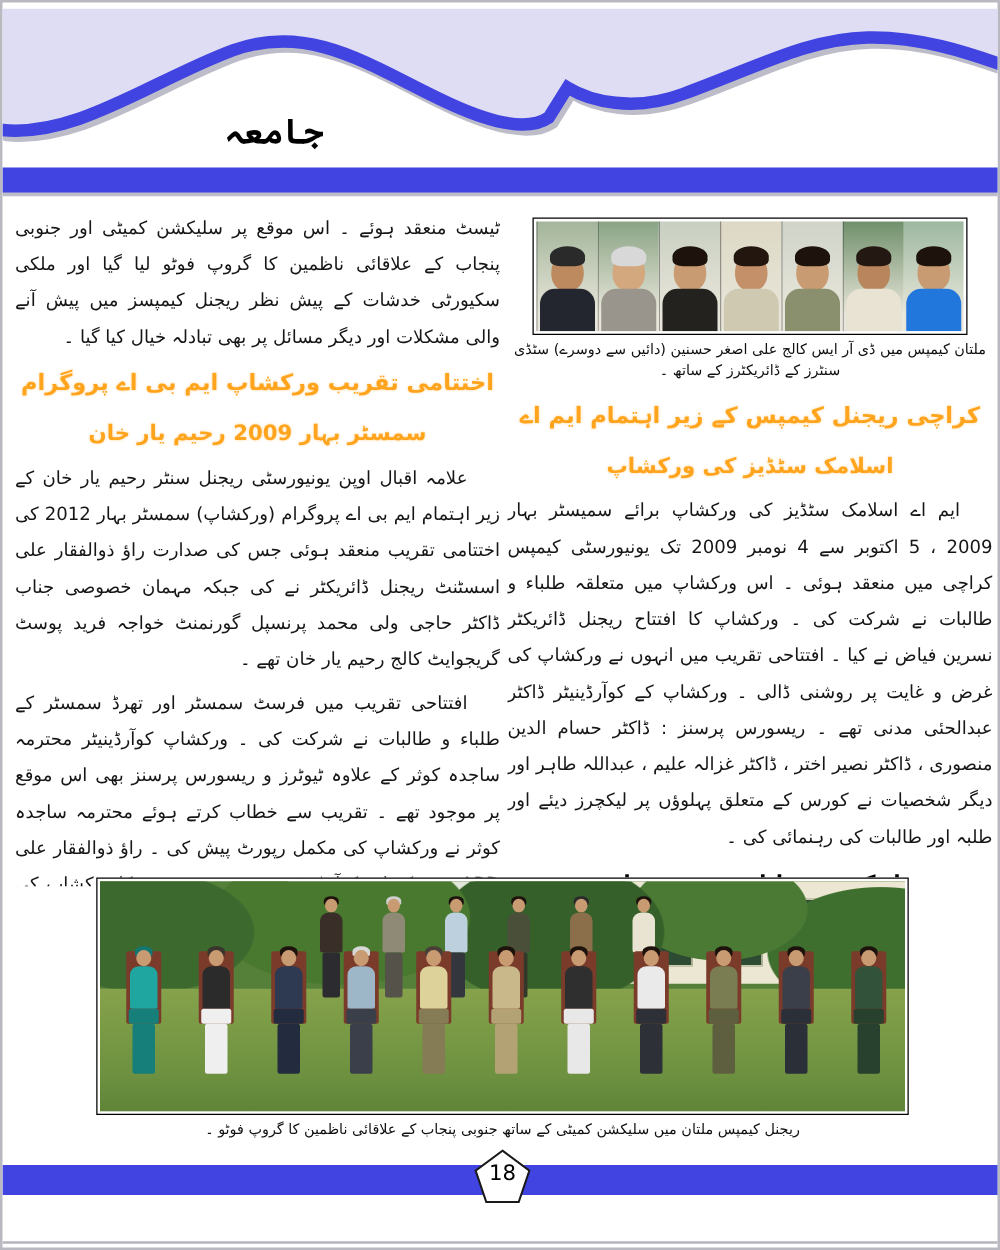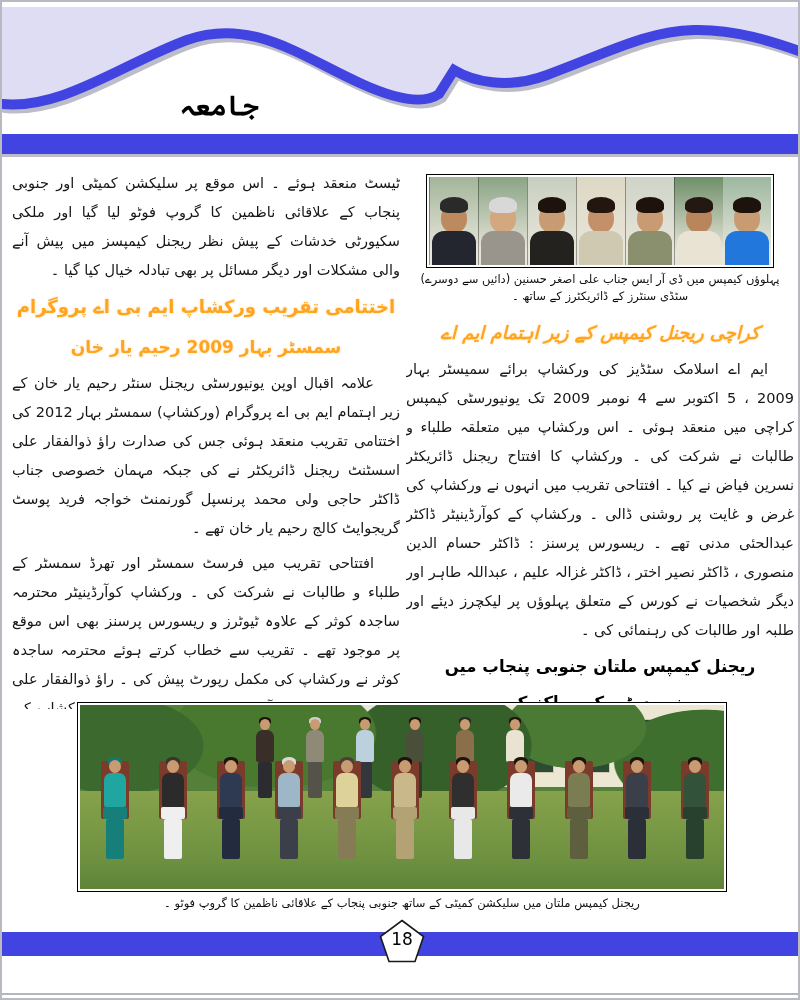--- a/index.html
+++ b/index.html
@@ -153,23 +153,24 @@
             <div style="position:absolute;left:50%;top:20px;width:28px;height:16px;margin-left:-14px;border-radius:50% 50% 30% 30%;background:#d8d8d8"></div>
             <div style="position:absolute;left:50%;bottom:-4px;width:44px;height:38px;margin-left:-22px;border-radius:12px 12px 0 0;background:#9a958c"></div>
           </div>
           <div class="portrait" style="background: linear-gradient(rgb(163, 181, 154), rgb(232, 230, 218) 85%);">
             <div style="position:absolute;left:50%;top:26px;width:26px;height:30px;margin-left:-13px;border-radius:50% 50% 46% 46%;background:#bd8a60"></div>
             <div style="position:absolute;left:50%;top:20px;width:28px;height:16px;margin-left:-14px;border-radius:50% 50% 30% 30%;background:#2a2a2a"></div>
             <div style="position:absolute;left:50%;bottom:-4px;width:44px;height:38px;margin-left:-22px;border-radius:12px 12px 0 0;background:#23262e"></div>
           </div>
         </div>
     </div>
-    <div class="caption">پہلوؤں کیمپس میں ڈی آر ایس جناب علی اصغر حسنین (دائیں سے دوسرے) سٹڈی سنٹرز کے ڈائریکٹرز کے ساتھ ۔</div>
-    <div class="h-orange" style="margin-top:8px;font-style:italic;">
+    <div class="caption">ملتان کیمپس میں ڈی آر ایس کالج علی اصغر حسنین (دائیں سے دوسرے) سٹڈی سنٹرز کے ڈائریکٹرز کے ساتھ ۔</div>
+    <div class="h-orange" style="margin-top:8px;">
       <div>کراچی ریجنل کیمپس کے زیر اہتمام ایم اے</div>
+      <div class="l2">اسلامک سٹڈیز کی ورکشاپ</div>
     </div>
     <p class="para indent">ایم اے اسلامک سٹڈیز کی ورکشاپ برائے سمیسٹر بہار 2009 ، 5 اکتوبر سے 4 نومبر 2009 تک یونیورسٹی کیمپس کراچی میں منعقد ہوئی ۔ اس ورکشاپ میں متعلقہ طلباء و طالبات نے شرکت کی ۔ ورکشاپ کا افتتاح ریجنل ڈائریکٹر نسرین فیاض نے کیا ۔ افتتاحی تقریب میں انہوں نے ورکشاپ کی غرض و غایت پر روشنی ڈالی ۔ ورکشاپ کے کوآرڈینیٹر ڈاکٹر عبدالحئی مدنی تھے ۔ ریسورس پرسنز : ڈاکٹر حسام الدین منصوری ، ڈاکٹر نصیر اختر ، ڈاکٹر غزالہ علیم ، عبداللہ طاہر اور دیگر شخصیات نے کورس کے متعلق پہلوؤں پر لیکچرز دیئے اور طلبہ اور طالبات کی رہنمائی کی ۔</p>
     <div class="h-black" style="margin-top:4px;">
       <div>ریجنل کیمپس ملتان جنوبی پنجاب میں یونیورسٹی کے مراکز کی</div>
 
     </div>
 
   </div>
 
   <div class="photo-frame photo-group">

